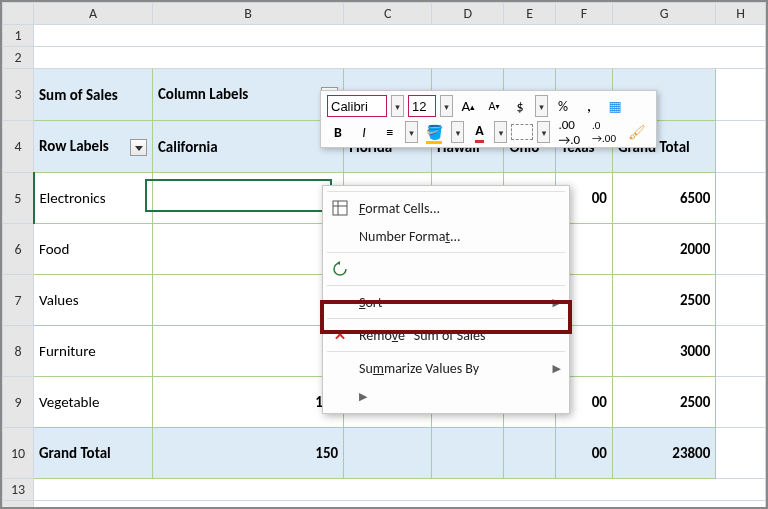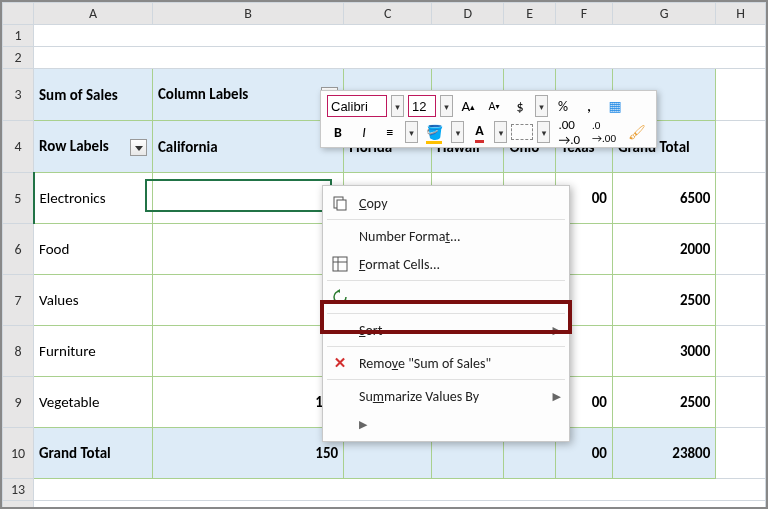--- a/index.html
+++ b/index.html
@@ -349,44 +349,35 @@
     <span class="mini-dd">▾</span>
     <span class="mini-btn" style="border:1px dashed #888;width:16px;height:16px"></span>
     <span class="mini-dd">▾</span>
     <span class="mini-btn" style="font-size:13px">.00<br>→.0</span>
     <span class="mini-btn" style="font-size:11px">.0<br>→.00</span>
     <span class="mini-btn" style="color:#e89c30">🖌</span>
   </div>
 </div>
 
 <div class="ctxmenu">
-  <div class="ctxitem">
-    <span class="ico">
-      <svg width="16" height="16" viewBox="0 0 16 16">
-          <rect x="2" y="2" width="9" height="11" fill="none" stroke="#555"></rect>
-          <rect x="5" y="5" width="9" height="10" fill="#fff" stroke="#555"></rect>
-        </svg>
-    </span>
-    <span class="txt"><span class="under">C</span>opy</span>
-  </div>
   <div class="ctx-sep"></div>
-  <div class="ctxitem">
-    <span class="ico"></span>
-    <span class="txt">Number Forma<span class="under">t</span>...</span>
-  </div>
   <div class="ctxitem">
     <span class="ico">
       <svg width="16" height="16" viewBox="0 0 16 16">
           <rect x="1" y="1" width="14" height="14" fill="none" stroke="#555"></rect>
           <line x1="1" y1="6" x2="15" y2="6" stroke="#555"></line>
           <line x1="6" y1="1" x2="6" y2="15" stroke="#555"></line>
         </svg>
     </span>
     <span class="txt"><span class="under">F</span>ormat Cells...</span>
   </div>
+  <div class="ctxitem">
+    <span class="ico"></span>
+    <span class="txt">Number Forma<span class="under">t</span>...</span>
+  </div>
   <div class="ctx-sep"></div>
   <div class="ctxitem">
     <span class="ico">
       <svg width="16" height="16" viewBox="0 0 16 16">
           <path d="M8 2 a6 6 0 1 0 6 6" fill="none" stroke="#2e7d32" stroke-width="1.5"></path>
           <path d="M8 0 L8 4 L5 2 Z" fill="#2e7d32"></path>
         </svg>
     </span>
   </div>
   <div class="ctx-sep"></div>

